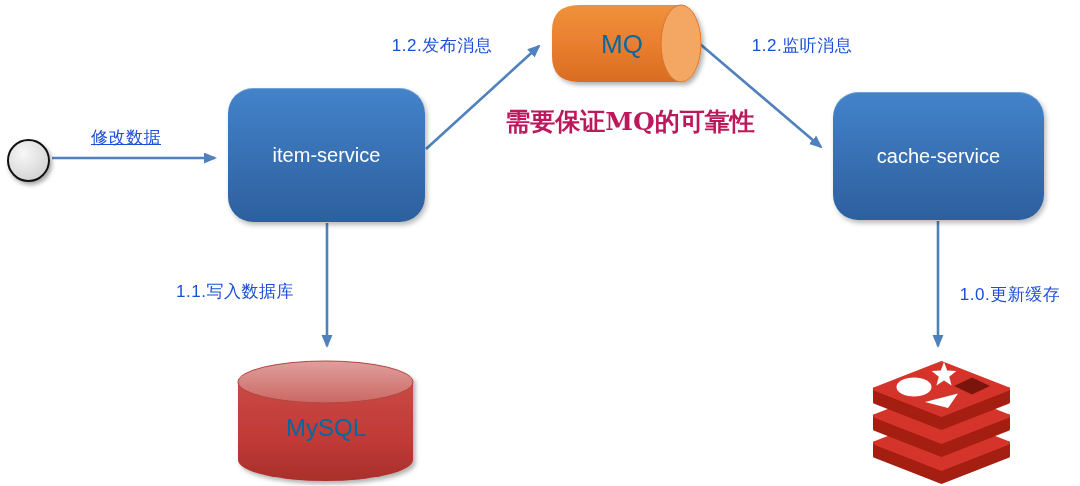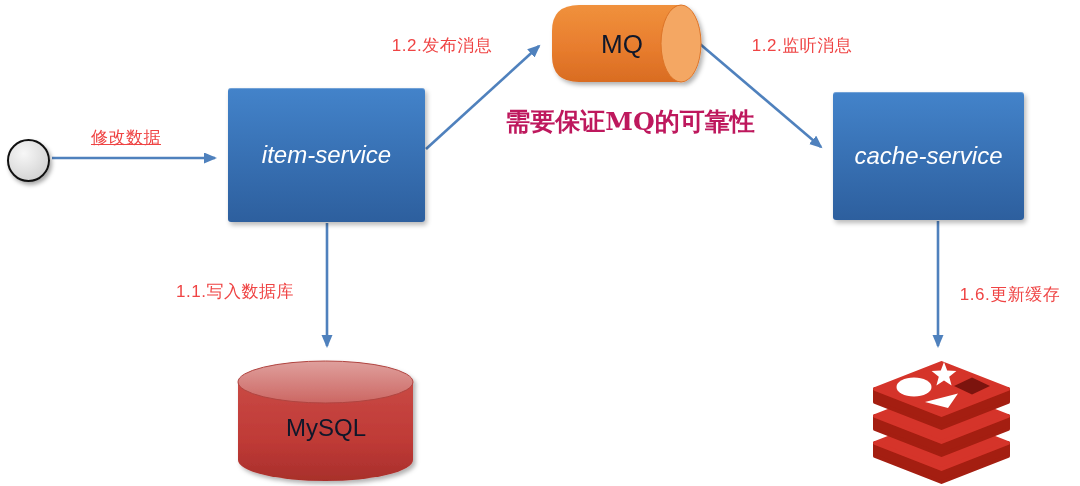--- a/index.html
+++ b/index.html
@@ -5,37 +5,36 @@
   html,body{margin:0;padding:0;background:#fff;}
   #canvas{
     position:relative;width:1080px;height:486px;background:#fff;overflow:hidden;
     font-family:"Liberation Sans","DejaVu Sans",sans-serif;
   }
   #wires{position:absolute;left:0;top:0;width:1080px;height:486px;}
   .node-box{
     position:absolute;display:flex;align-items:center;justify-content:center;
     background:linear-gradient(180deg,#4383ca 0%,#3а75bd 40%,#2d5f9e 100%);
     background:linear-gradient(180deg,#4383ca 0%,#2d5f9e 100%);
-    border-radius:3px;color:#fff;font-size:24px;
+    border-radius:25px;color:#fff;font-size:20px;
     box-shadow:2px 3px 5px rgba(0,0,0,0.28), inset 0 1px 0 rgba(255,255,255,0.25);
-    font-style:italic;
   }
   #node-item-service{left:228px;top:88px;width:197px;height:134px;}
-  #node-cache-service{left:833px;top:92px;width:191px;height:128px;text-align:right;}
+  #node-cache-service{left:833px;top:92px;width:211px;height:128px;text-align:right;}
   #start-node{
     position:absolute;left:7px;top:139px;width:43px;height:43px;border-radius:50%;
     background:radial-gradient(circle at 38% 32%,#f7f7f7 0%,#e3e3e3 45%,#c9c9c9 100%);
     border:2.5px solid #111;box-shadow:2px 3px 4px rgba(0,0,0,0.35);
     box-sizing:border-box;
   }
   .lbl{
     position:absolute;transform:translateX(-50%);white-space:nowrap;
-    font-size:17px;color:#ef4444;letter-spacing:0.5px;
+    font-size:17px;color:#1d4ed8;letter-spacing:0.5px;
   }
-  .cyl-lbl{position:absolute;transform:translate(-50%,-50%);white-space:nowrap;color:#0f172a;}
+  .cyl-lbl{position:absolute;transform:translate(-50%,-50%);white-space:nowrap;color:#0369a1;}
   #mq-label{left:622px;top:44px;font-size:26px;}
   #mysql-label{left:326px;top:428px;font-size:24px;}
   #annotation{
     position:absolute;left:630px;top:105px;transform:translateX(-50%);
     white-space:nowrap;font-family:"DejaVu Serif","Liberation Serif",serif;
     font-weight:bold;font-size:25px;color:#be185d;
   }
 </style>
 </head>
 <body>
@@ -123,17 +122,17 @@
     <span>cache-service</span>
   </div>
 
   <div id="mq-label" class="cyl-lbl">MQ</div>
   <div id="mysql-label" class="cyl-lbl">MySQL</div>
 
   <div class="lbl" style="left:126px;top:126px;text-decoration:underline;">修改数据</div>
   <div class="lbl" style="left:442px;top:34px;">1.2.发布消息</div>
   <div class="lbl" style="left:235px;top:280px;">1.1.写入数据库</div>
   <div class="lbl" style="left:802px;top:34px;">1.2.监听消息</div>
-  <div class="lbl" style="left:1010px;top:283px;">1.6.更新缓存</div>
+  <div class="lbl" style="left:1010px;top:283px;">1.0.更新缓存</div>
 
   <div id="annotation">需要保证MQ的可靠性</div>
 
 </div>
 
 </body></html>

